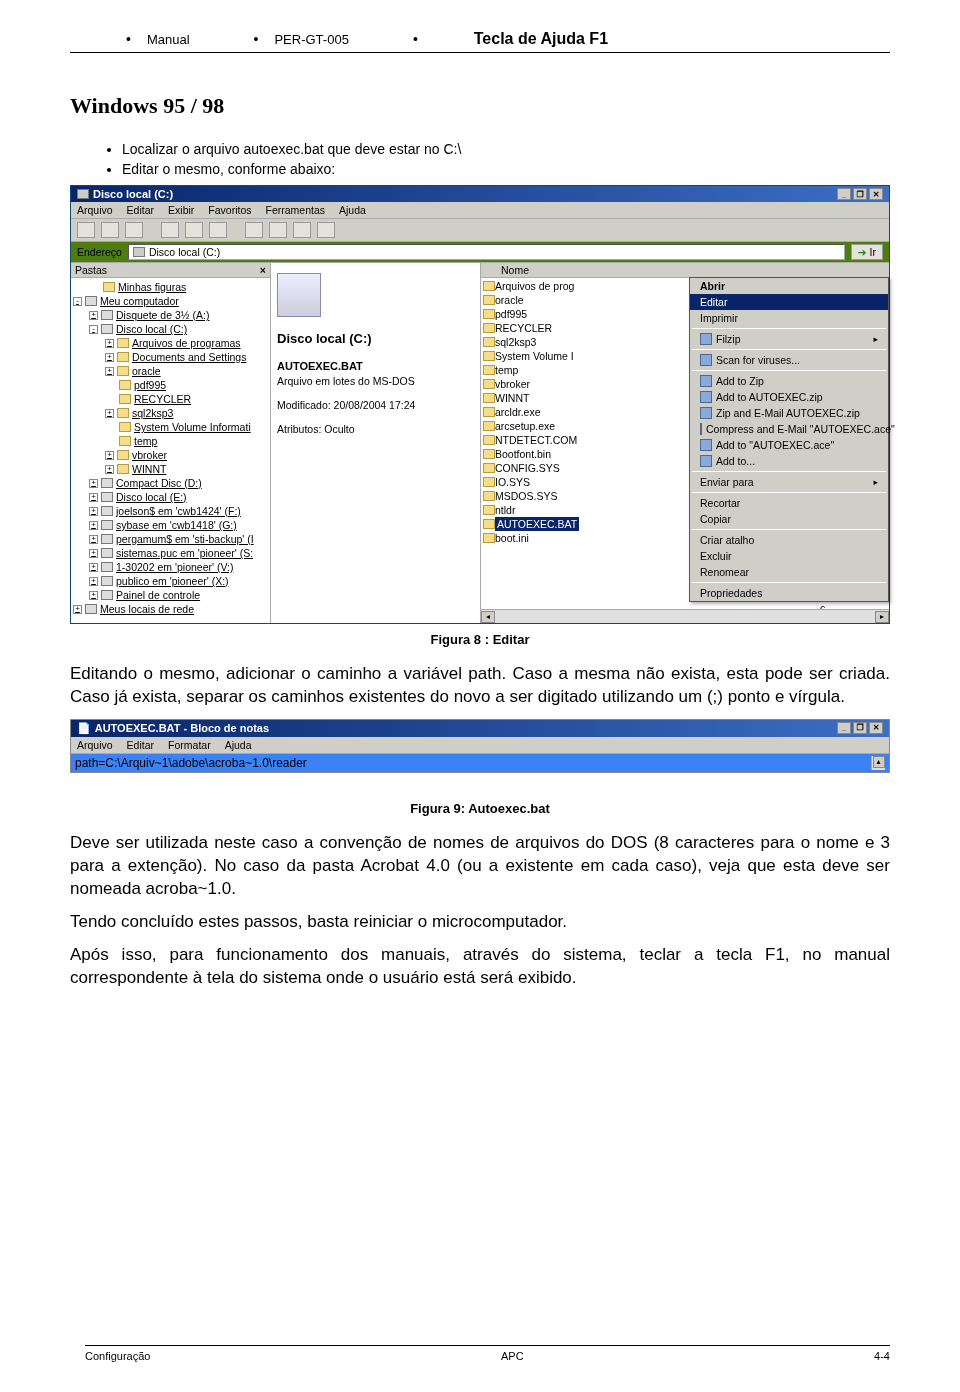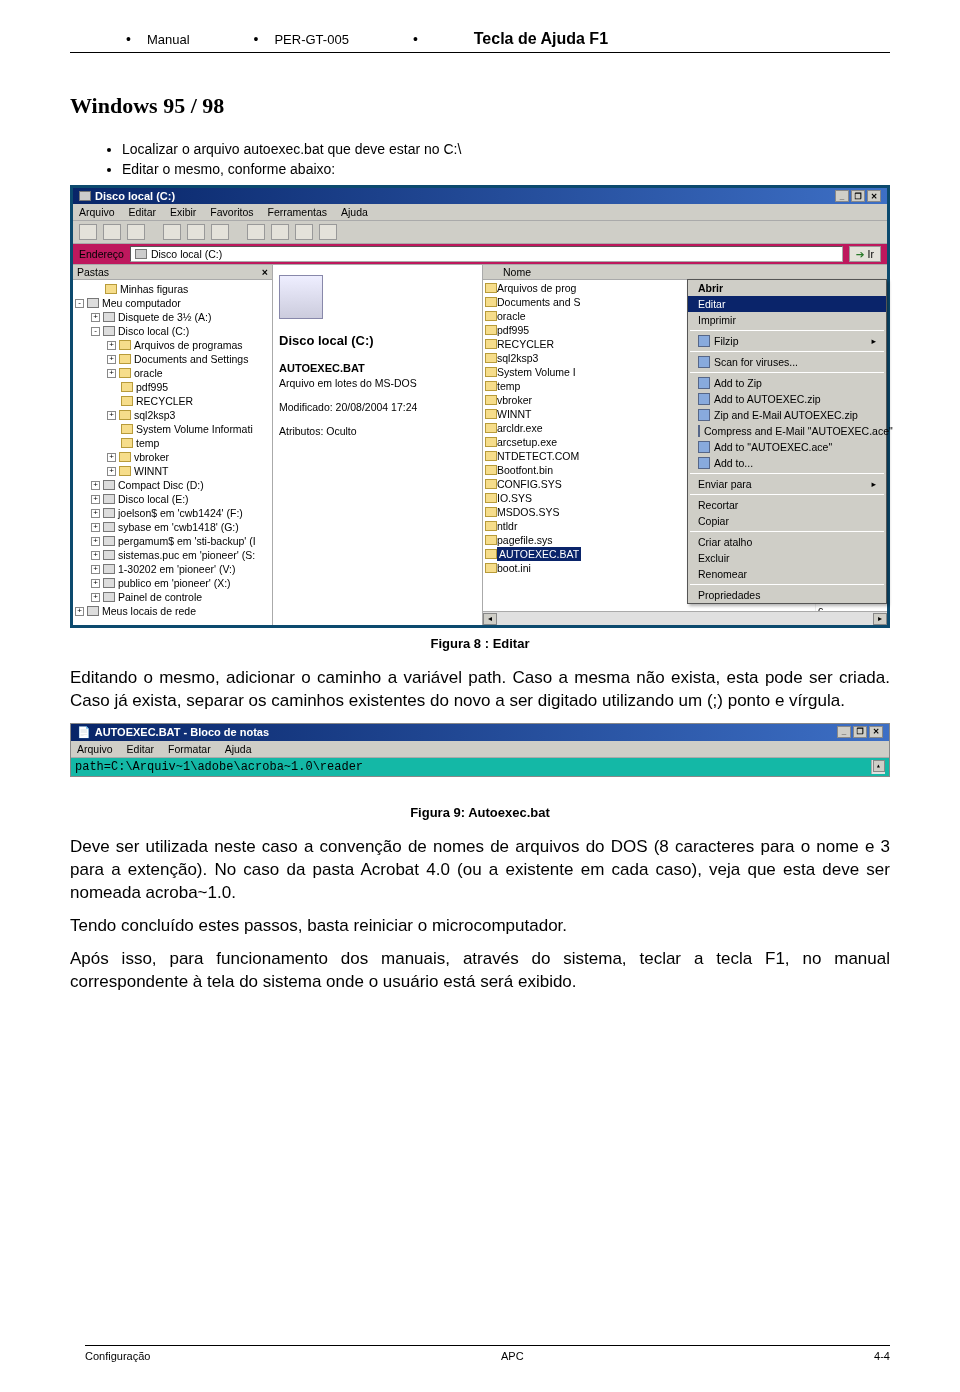--- a/index.html
+++ b/index.html
@@ -33,21 +33,21 @@
     margin: 10px 0 22px 0;
   }
   ul.blist {
     list-style: disc;
     padding-left: 52px;
     margin: 0 0 8px 0;
     font-size: 14px;
   }
   ul.blist li { margin-bottom: 4px; }
   .explorer {
-    border: 3px solid #0c4a6e;
+    border: 1px solid #0c4a6e;
     margin: 8px 0 6px 0;
     background: #cfcec7;
     font-family: Tahoma, sans-serif;
     font-size: 10.5px;
     color: #000;
     width: 820px;
   }
   .titlebar {
     background: linear-gradient(to right, #082568, #3d6fc5);
     color: #fff;
@@ -78,21 +78,21 @@
     border-bottom: 1px solid #aaa;
     display: flex;
     gap: 6px;
     align-items: center;
   }
   .tbtn {
     width: 18px; height: 16px; border: 1px solid #999;
     background: #e4e2da; display: inline-block;
   }
   .addrbar {
-    background: #be185d;
+    background: #4d7c0f;
     padding: 2px 6px;
     display: flex;
     align-items: center;
     gap: 6px;
     border-bottom: 1px solid #aaa;
   }
   .addrinput {
     flex: 1; background: #fff; border: 1px inset #aaa;
     padding: 1px 4px; font-size: 10.5px;
     display: flex; align-items: center; gap: 4px;
@@ -116,21 +116,21 @@
     background: #fff;
     overflow: hidden;
     position: relative;
   }
   .treehdr {
     background: #cfcec7; padding: 1px 4px;
     display: flex; justify-content: space-between;
     border-bottom: 1px solid #aaa; font-size: 10.5px;
   }
   .treehdr .x { font-weight: bold; cursor: default; }
-  .treelist { padding: 2px 2px; font-size: 10.5px; line-height: 14px; }
+  .treelist { padding: 2px 2px; font-size: 10.5px; line-height: 14px; text-decoration: underline; }
   .tn { padding-left: 0; white-space: nowrap; display: flex; align-items: center; gap: 3px; }
   .l1 { padding-left: 16px; } .l2 { padding-left: 32px; }
   .exp {
     width: 9px; height: 9px; border: 1px solid #888;
     display: inline-flex; align-items: center; justify-content: center;
     font-size: 8px; line-height: 8px; background: #fff;
   }
   .fico {
     width: 12px; height: 10px; background: #f6dd8b;
     border: 1px solid #b89b3a; display: inline-block;
@@ -230,21 +230,21 @@
   .nptitle {
     background: linear-gradient(to right, #082568, #3d6fc5);
     color: #fff; font-weight: bold; font-size: 11px;
     padding: 2px 6px; display: flex; justify-content: space-between;
   }
   .npmenu {
     padding: 2px 6px; display: flex; gap: 14px; font-size: 10.5px;
     border-bottom: 1px solid #aaa;
   }
   .nparea {
-    background: #14b8a6; font-family: Liberation Mono, monospace;
+    background: #3b82f6; font-family: Liberation Sans, sans-serif;
     font-size: 12px; padding: 2px 4px;
     display: flex; justify-content: space-between;
   }
   .npscroll {
     width: 14px; background: #e0e0e0; border-left: 1px solid #aaa;
     display: flex; flex-direction: column; align-items: center;
   }
   .npscroll span {
     width: 12px; height: 12px; background: #cfcec7; border: 1px solid #888;
     font-size: 8px; display: flex; align-items: center; justify-content: center;
@@ -470,24 +470,20 @@
 
       <div class="filelist">
         <div class="flhdr">Nome</div>
         <div class="flbody" id="fl-root">
             <div class="fr">
               <span class="fico"></span>
               <span>Arquivos de prog</span>
             </div>
             <div class="fr">
               <span class="fico"></span>
-              <span>Documents and S</span>
-            </div>
-            <div class="fr">
-              <span class="fico"></span>
               <span>oracle</span>
             </div>
             <div class="fr">
               <span class="fico"></span>
               <span>pdf995</span>
             </div>
             <div class="fr">
               <span class="fico"></span>
               <span>RECYCLER</span>
             </div>
@@ -535,24 +531,20 @@
               <span class="fico2"></span>
               <span>IO.SYS</span>
             </div>
             <div class="fr">
               <span class="fico2"></span>
               <span>MSDOS.SYS</span>
             </div>
             <div class="fr">
               <span class="fico2"></span>
               <span>ntldr</span>
-            </div>
-            <div class="fr">
-              <span class="fico2"></span>
-              <span>pagefile.sys</span>
             </div>
             <div class="fr">
               <span class="fico2"></span>
               <span class="sel">AUTOEXEC.BAT</span>
             </div>
             <div class="fr">
               <span class="fico2"></span>
               <span>boot.ini</span>
             </div>
           </div>

